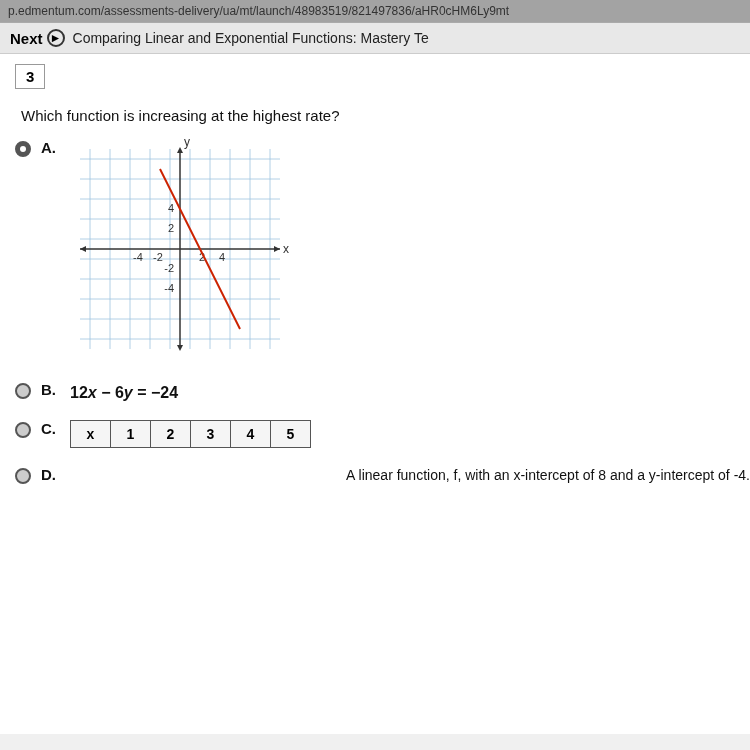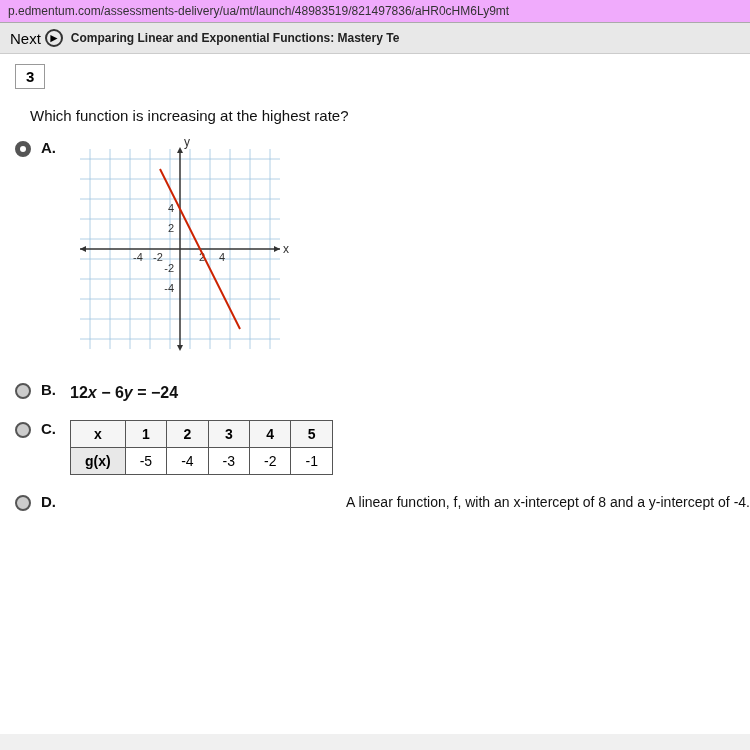--- a/index.html
+++ b/index.html
@@ -6,60 +6,60 @@
     body {
       font-family: Arial, sans-serif;
       background: #f0f0f0;
       width: 750px;
       min-height: 750px;
       overflow-x: hidden;
     }
 
     
     .url-bar {
-      background: #f0abfc;
+      background: #a3a3a3;
       padding: 4px 8px;
       font-size: 12px;
       color: #333;
       white-space: nowrap;
       overflow: hidden;
       border-bottom: 1px solid #aaa;
     }
 
     
     .nav-bar {
       background: #e8e8e8;
       display: flex;
       align-items: center;
       padding: 6px 10px;
       border-bottom: 1px solid #ccc;
       gap: 8px;
     }
     .nav-next {
       color: #000;
       font-size: 15px;
-      font-weight: normal;
+      font-weight: bold;
       display: flex;
       align-items: center;
       gap: 4px;
       cursor: pointer;
     }
     .nav-next-icon {
       width: 18px;
       height: 18px;
       border: 2px solid #333;
       border-radius: 50%;
       display: flex;
       align-items: center;
       justify-content: center;
       font-size: 12px;
     }
     .nav-title {
-      font-size: 12px;
-      font-weight: bold;
+      font-size: 14px;
+      font-weight: normal;
       color: #222;
       flex: 1;
       white-space: nowrap;
       overflow: hidden;
       text-overflow: ellipsis;
     }
 
     
     .content {
       background: #fff;
@@ -75,21 +75,21 @@
       padding: 3px 10px;
       margin: 10px 15px;
       font-size: 15px;
       font-weight: bold;
       background: #fff;
     }
 
     
     .question-text {
       font-size: 15px;
-      margin: 8px 15px 15px 30px;
+      margin: 8px 15px 15px 21px;
       color: #111;
     }
 
     
     .options {
       margin-left: 15px;
     }
 
     
     .option-row {
@@ -288,28 +288,20 @@
         <table class="func-table">
           <tbody>
               <tr>
             <td class="header-cell">x</td>
             <td class="header-cell">1</td>
             <td class="header-cell">2</td>
             <td class="header-cell">3</td>
             <td class="header-cell">4</td>
             <td class="header-cell">5</td>
           </tr>
-          <tr>
-            <td class="gx-cell">g(x)</td>
-            <td>-5</td>
-            <td>-4</td>
-            <td>-3</td>
-            <td>-2</td>
-            <td>-1</td>
-          </tr>
         </tbody>
           </table>
       </div>
     </div>
 
     <div class="option-row">
       <div class="option-radio"></div>
       <div class="option-label">D.</div>
       <div class="option-content">
         <div class="option-d-text">A linear function, f, with an x-intercept of 8 and a y-intercept of -4.</div>

